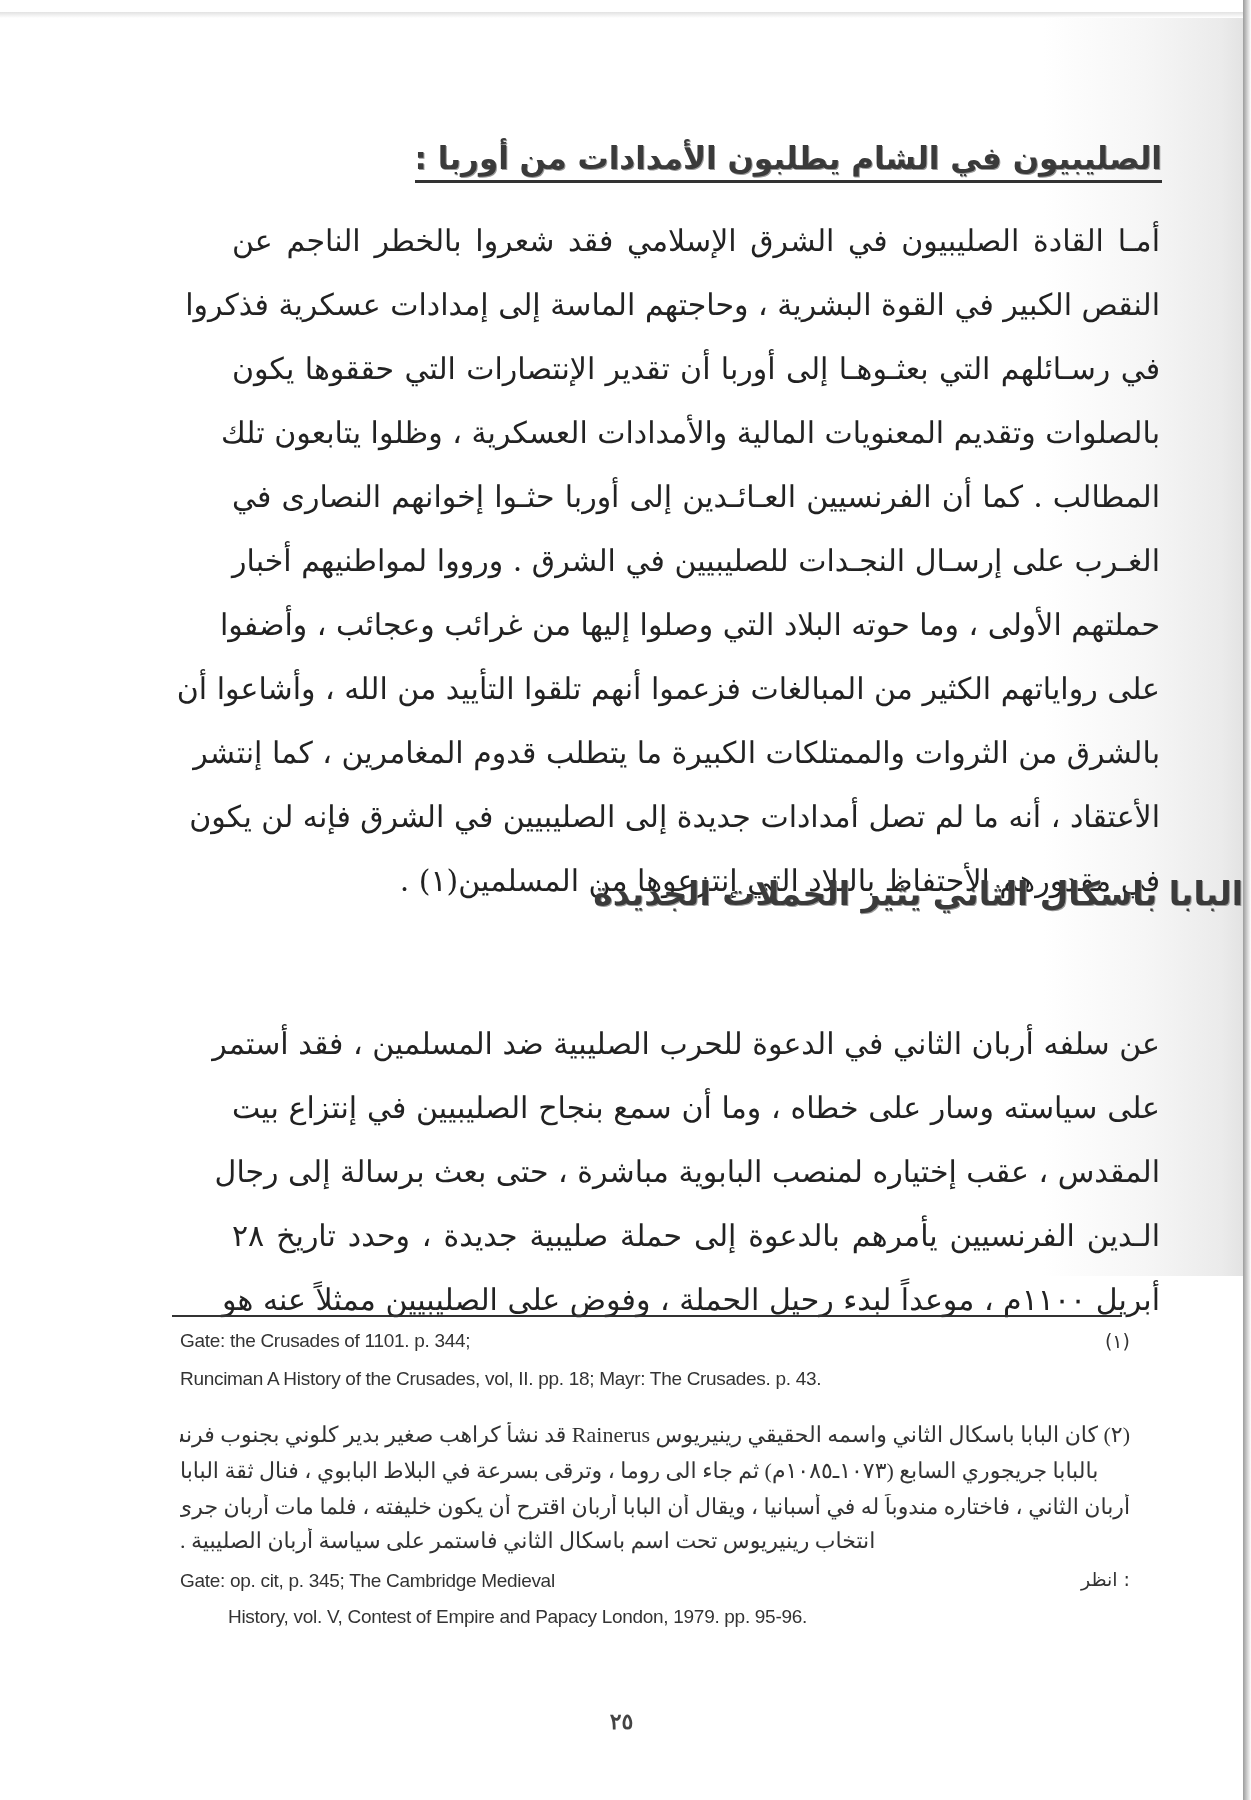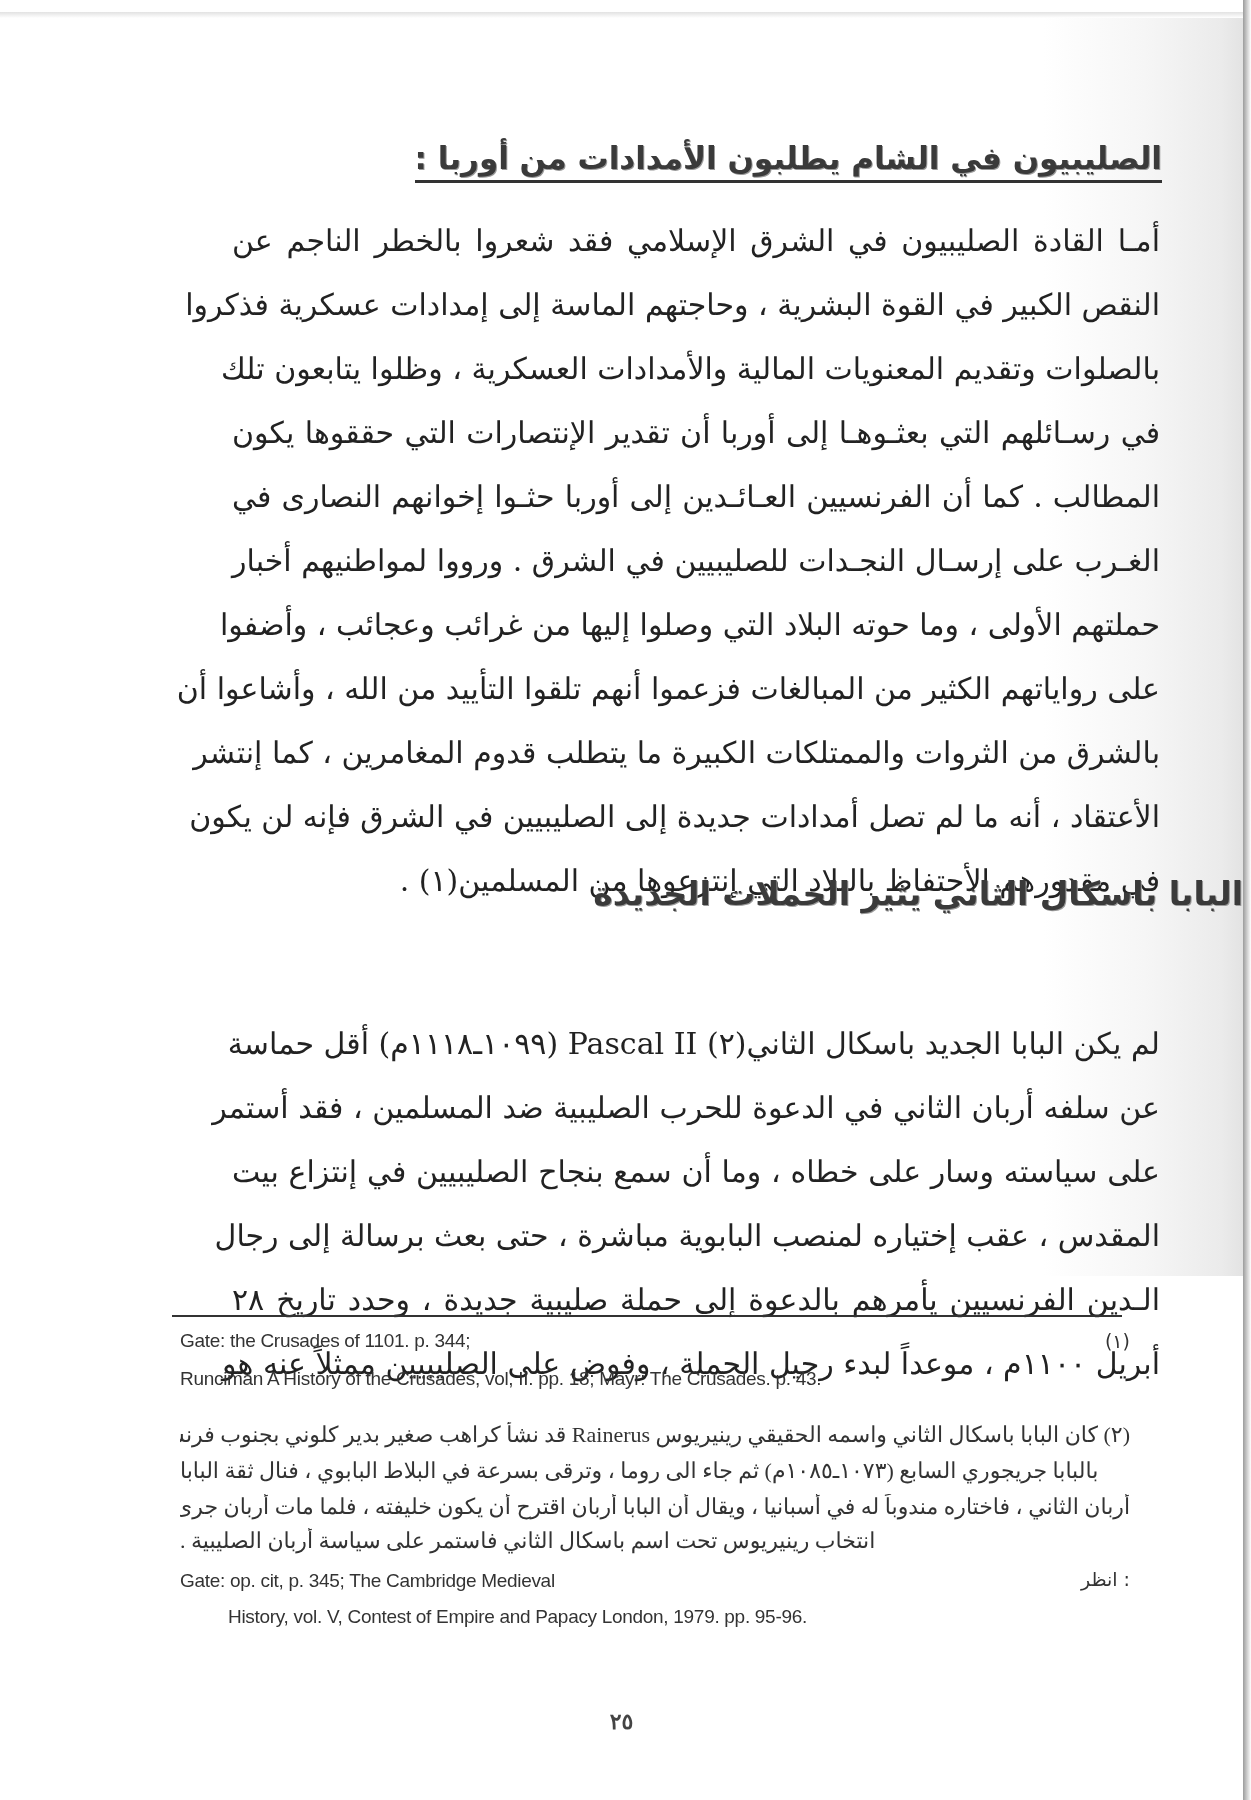--- a/index.html
+++ b/index.html
@@ -158,35 +158,34 @@
 <body>
 
 <div class="page">
   <div class="top-edge"></div>
 
   <div class="heading-1">الصليبيون في الشام يطلبون الأمدادات من أوربا :</div>
 
   <div class="body-block block-1">
     <span class="line">أمـا القادة الصليبيون في الشرق الإسلامي فقد شعروا بالخطر الناجم عن</span>
     <span class="line">النقص الكبير في القوة البشرية ، وحاجتهم الماسة إلى إمدادات عسكرية فذكروا</span>
+    <span class="line">في رسـائلهم التي بعثـوهـا إلى أوربا أن تقدير الإنتصارات التي حققوها يكون</span>
     <span class="line">بالصلوات وتقديم المعنويات المالية والأمدادات العسكرية ، وظلوا يتابعون تلك</span>
-    <span class="line">في رسـائلهم التي بعثـوهـا إلى أوربا أن تقدير الإنتصارات التي حققوها يكون</span>
     <span class="line">المطالب . كما أن الفرنسيين العـائـدين إلى أوربا حثـوا إخوانهم النصارى في</span>
     <span class="line">الغـرب على إرسـال النجـدات للصليبيين في الشرق . ورووا لمواطنيهم أخبار</span>
     <span class="line">حملتهم الأولى ، وما حوته البلاد التي وصلوا إليها من غرائب وعجائب ، وأضفوا</span>
     <span class="line">على رواياتهم الكثير من المبالغات فزعموا أنهم تلقوا التأييد من الله ، وأشاعوا أن</span>
     <span class="line">بالشرق من الثروات والممتلكات الكبيرة ما يتطلب قدوم المغامرين ، كما إنتشر</span>
     <span class="line">الأعتقاد ، أنه ما لم تصل أمدادات جديدة إلى الصليبيين في الشرق فإنه لن يكون</span>
     <span class="line last">في مقدورهم الأحتفاظ بالبلاد التي إنتزعوها من المسلمين(١) .</span>
   </div>
 
   <div class="heading-2">البابا باسكال الثاني يثير الحملات الجديدة</div>
 
   <div class="body-block block-2">
-    <span class="line">لم يكن البابا الجديد باسكال الثاني(٢) Pascal II (١٠٩٩ـ١١١٨م) أقل حماسة</span>
     <span class="line">عن سلفه أربان الثاني في الدعوة للحرب الصليبية ضد المسلمين ، فقد أستمر</span>
     <span class="line">على سياسته وسار على خطاه ، وما أن سمع بنجاح الصليبيين في إنتزاع بيت</span>
     <span class="line">المقدس ، عقب إختياره لمنصب البابوية مباشرة ، حتى بعث برسالة إلى رجال</span>
     <span class="line">الـدين الفرنسيين يأمرهم بالدعوة إلى حملة صليبية جديدة ، وحدد تاريخ ٢٨</span>
     <span class="line">أبريل ١١٠٠م ، موعداً لبدء رحيل الحملة ، وفوض على الصليبيين ممثلاً عنه هو</span>
   </div>
 
   <div class="fn-rule"></div>
 
   <div class="footnotes">

